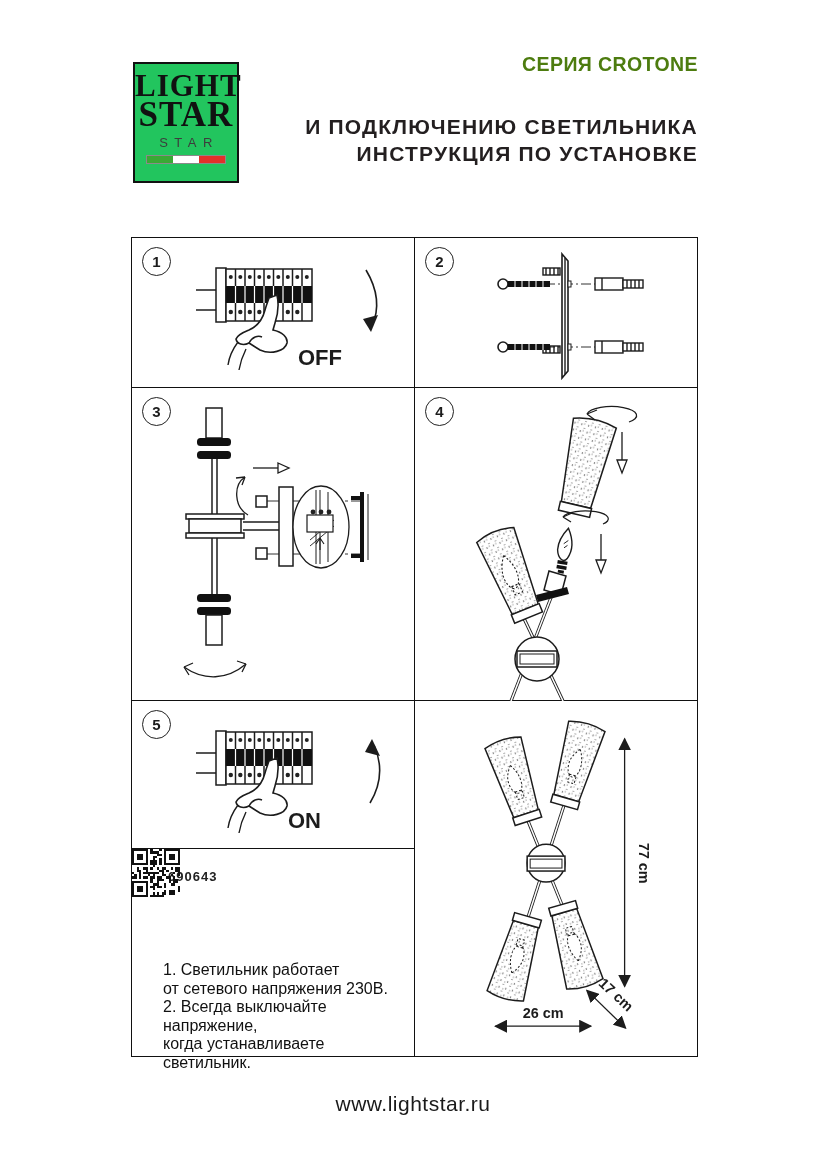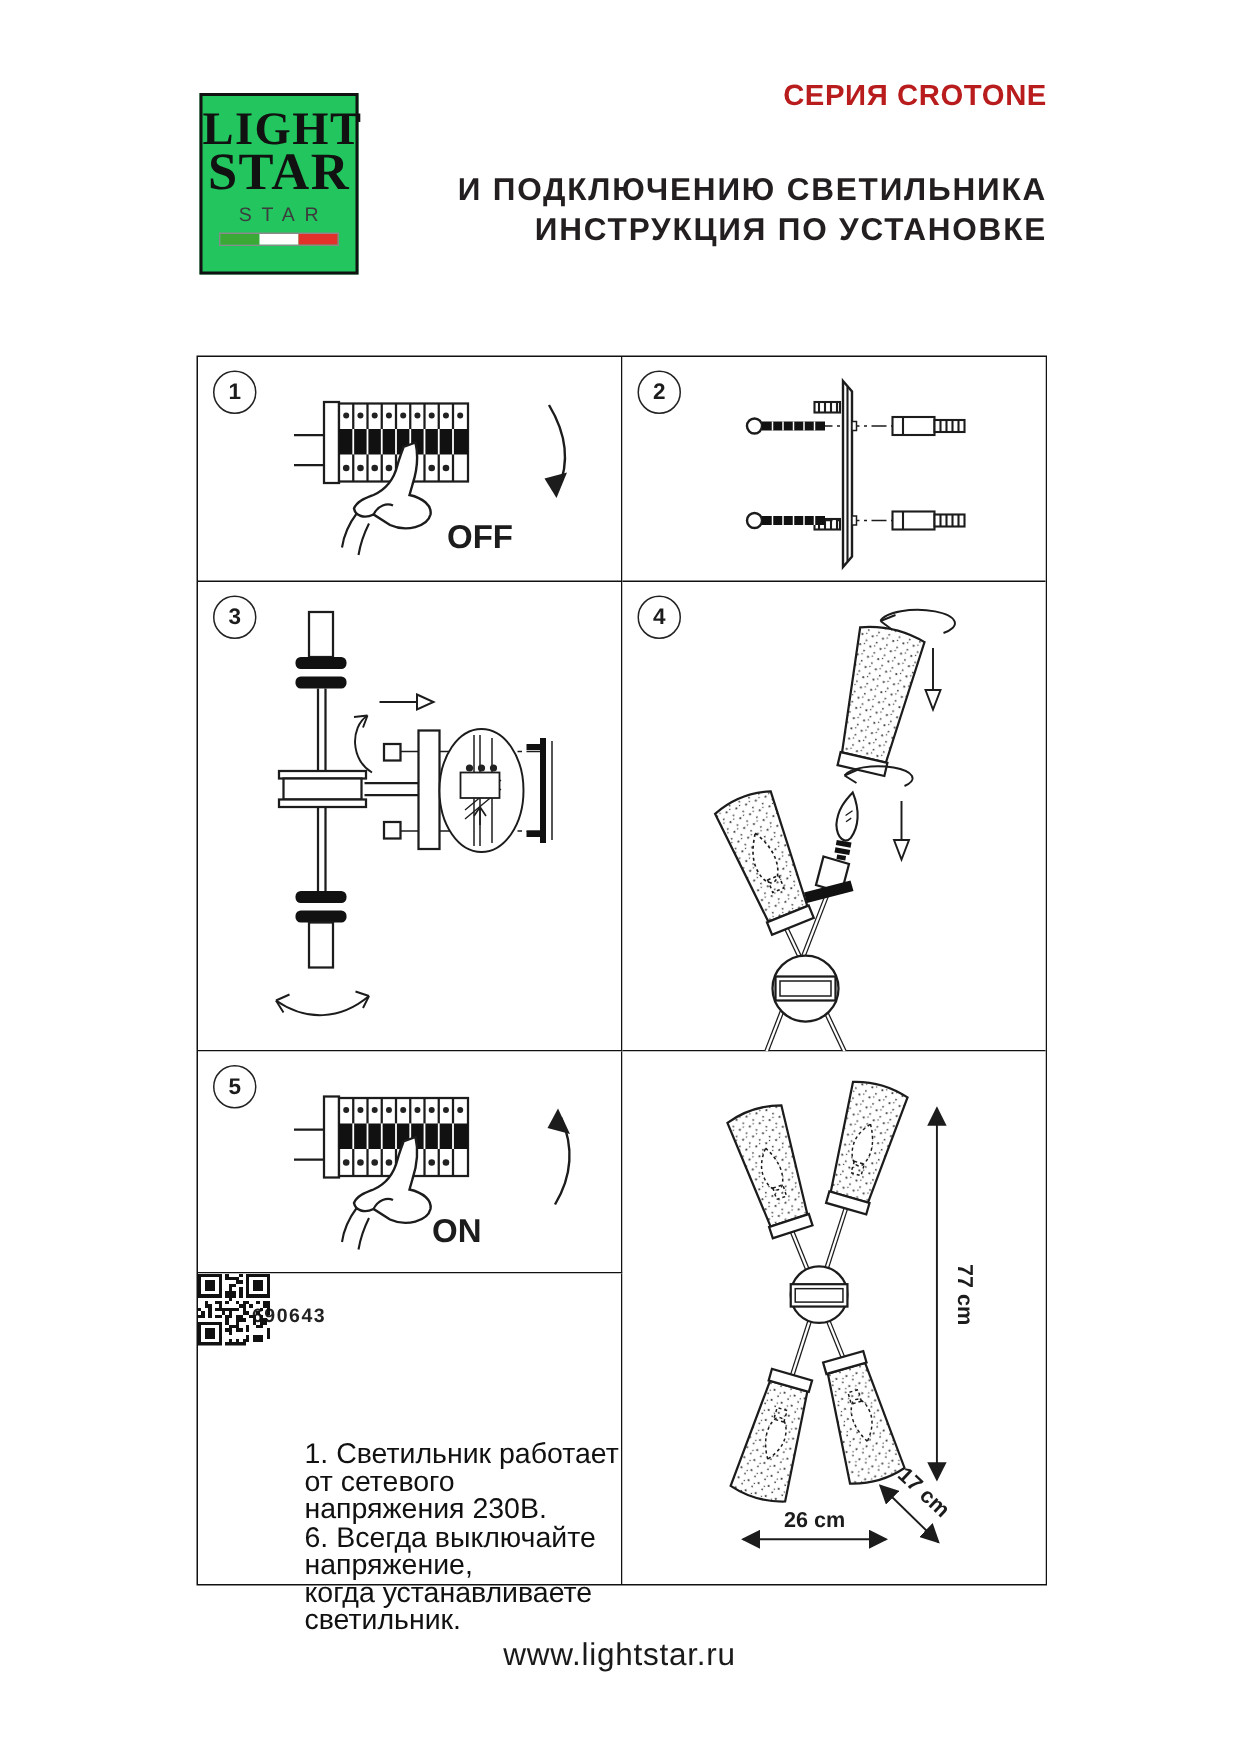--- a/index.html
+++ b/index.html
@@ -9,21 +9,21 @@
   .logo-box{position:absolute;left:133px;top:62px;width:106px;height:121px;
             border:2px solid #111;box-sizing:border-box;text-align:center;background:#22c55e;}
   .logo-word{font-family:"Liberation Serif",serif;font-weight:bold;color:#111;
              line-height:0.86;letter-spacing:1px;}
   .logo-light{font-size:31px;margin-top:9px;}
   .logo-star{font-size:35px;}
   .logo-group{font-size:13px;letter-spacing:6.5px;text-indent:6px;color:#3d3d3d;margin-top:5px;}
   .flag{display:flex;height:7px;margin:5px 11px 0 11px;border:1px solid #8a8a8a;}
   .flag span{flex:1;}
   .title-block{position:absolute;right:128px;top:52px;text-align:right;}
-  .title-line{font-weight:bold;font-size:19.5px;line-height:25px;letter-spacing:0.4px;color:#b91c1c;}
+  .title-line{font-weight:bold;font-size:19.5px;line-height:25px;letter-spacing:0.4px;color:#4d7c0f;}
   .instr-block{margin-top:36px;}
   .instr-line{font-weight:bold;font-size:21px;line-height:27px;letter-spacing:1.2px;color:#231f20;}
   
   .grid{position:absolute;left:131px;top:237px;width:565px;height:818px;
         border:1.5px solid #111;box-sizing:content-box;}
   .cell{position:absolute;box-sizing:border-box;background:#fff;}
   .br{border-right:1.5px solid #111;}
   .bb{border-bottom:1.5px solid #111;}
   .c1{left:0;top:0;width:283px;height:150px;}
   .c2{left:283px;top:0;width:282px;height:150px;}
@@ -33,21 +33,21 @@
   .c6{left:0;top:611px;width:283px;height:207px;}
   .c7{left:283px;top:463px;width:282px;height:355px;}
   .badge{position:absolute;left:10px;top:9px;width:27px;height:27px;border:1.6px solid #222;
          border-radius:50%;font-size:15px;font-weight:bold;display:flex;align-items:center;
          justify-content:center;background:#fff;z-index:2;}
   .cell svg{position:absolute;left:0;top:0;}
   
   .article-no{position:absolute;left:36px;top:20px;font-size:13px;font-weight:bold;
               letter-spacing:1px;color:#222;}
   .qr{position:absolute;left:36px;top:46px;width:48px;height:48px;}
-  .notes{position:absolute;left:31px;top:112px;font-size:19px;line-height:18.5px;color:#111;margin-left:40px;}
+  .notes{position:absolute;left:31px;top:112px;font-size:16px;line-height:18.5px;color:#111;}
   
   .footer{position:absolute;left:0;right:0;top:1092px;text-align:center;
           font-size:21px;font-weight:normal;letter-spacing:0.5px;color:#1a1a1a;}
 </style>
 </head>
 <body>
 
 <div class="page">
 
   <div class="logo-box">
@@ -521,21 +521,21 @@
           <rect x="14" y="0" width="7" height="7" fill="#111"></rect>
           <rect x="15" y="1" width="5" height="5" fill="#fff"></rect>
           <rect x="16" y="2" width="3" height="3" fill="#111"></rect>
           <rect x="0" y="14" width="7" height="7" fill="#111"></rect>
           <rect x="1" y="15" width="5" height="5" fill="#fff"></rect>
           <rect x="2" y="16" width="3" height="3" fill="#111"></rect>
         </svg>
       <div class="notes">
         <div>1. Светильник работает</div>
         <div>от сетевого напряжения 230В.</div>
-        <div>6. Всегда выключайте напряжение,</div>
+        <div>2. Всегда выключайте напряжение,</div>
         <div>когда устанавливаете светильник.</div>
       </div>
     </div>
 
     <div class="cell c7">
       <svg width="282" height="355" viewBox="0 0 282 357">
         <defs>
           <pattern id="stip7" width="7" height="7" patternUnits="userSpaceOnUse">
             <rect width="7" height="7" fill="#fff"></rect>
             <circle cx="1.5" cy="2" r="0.7" fill="#444"></circle>

